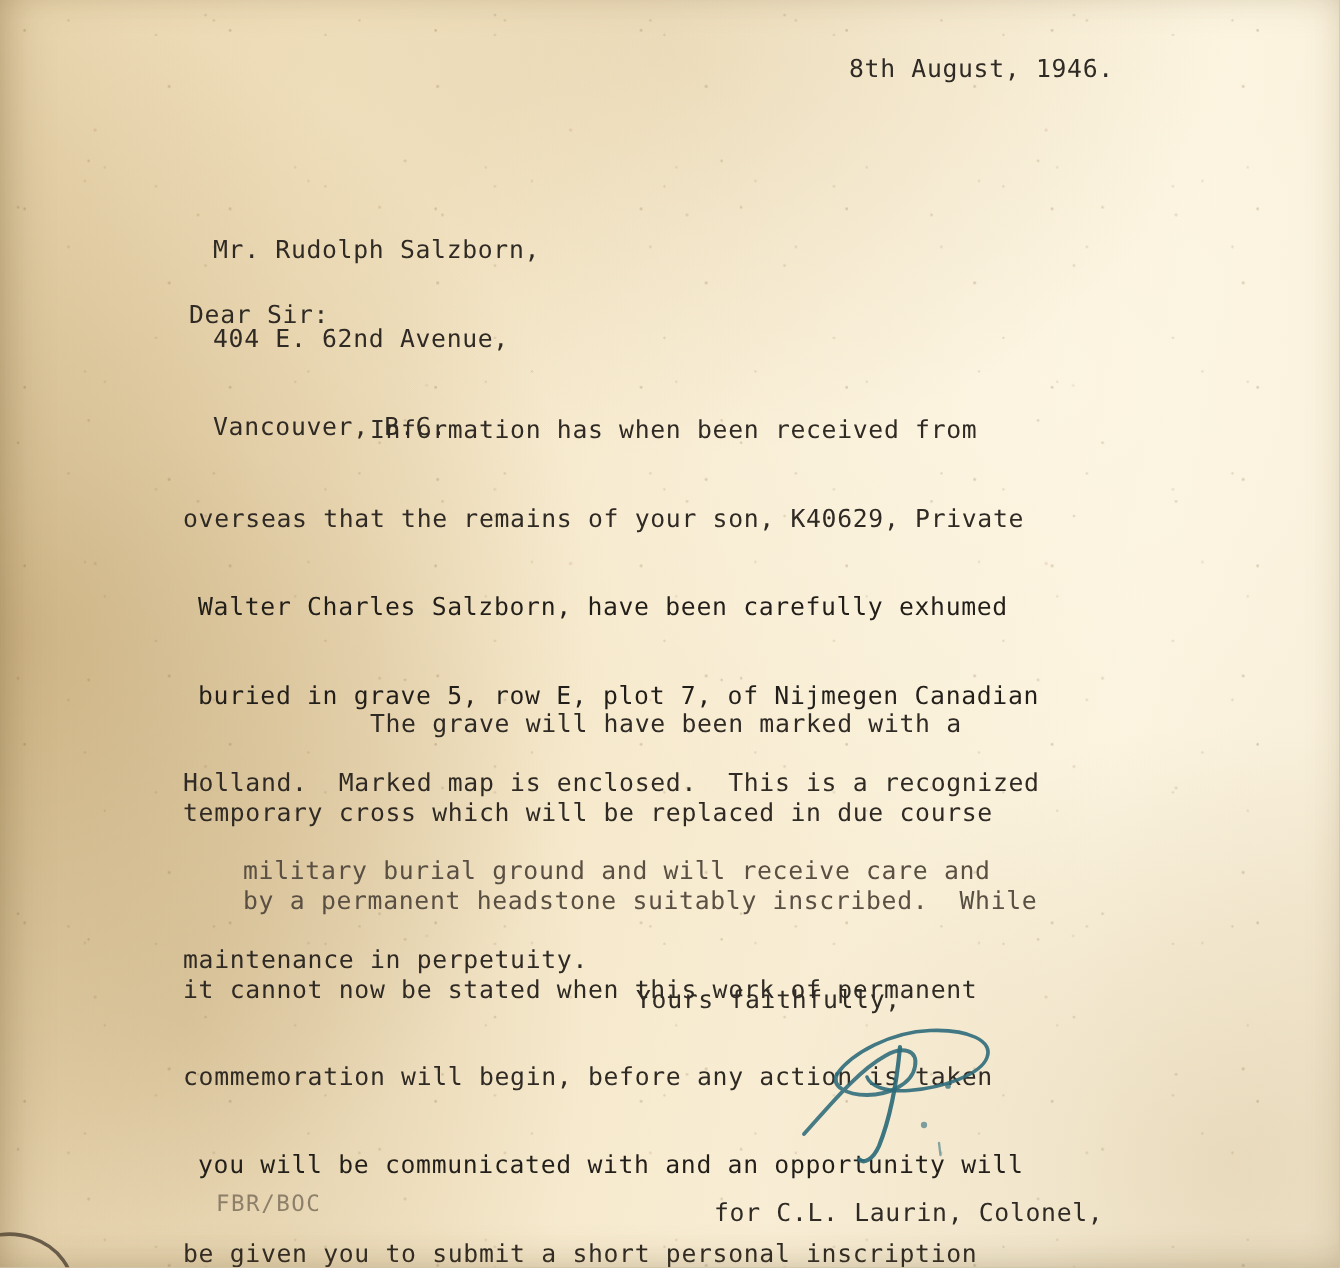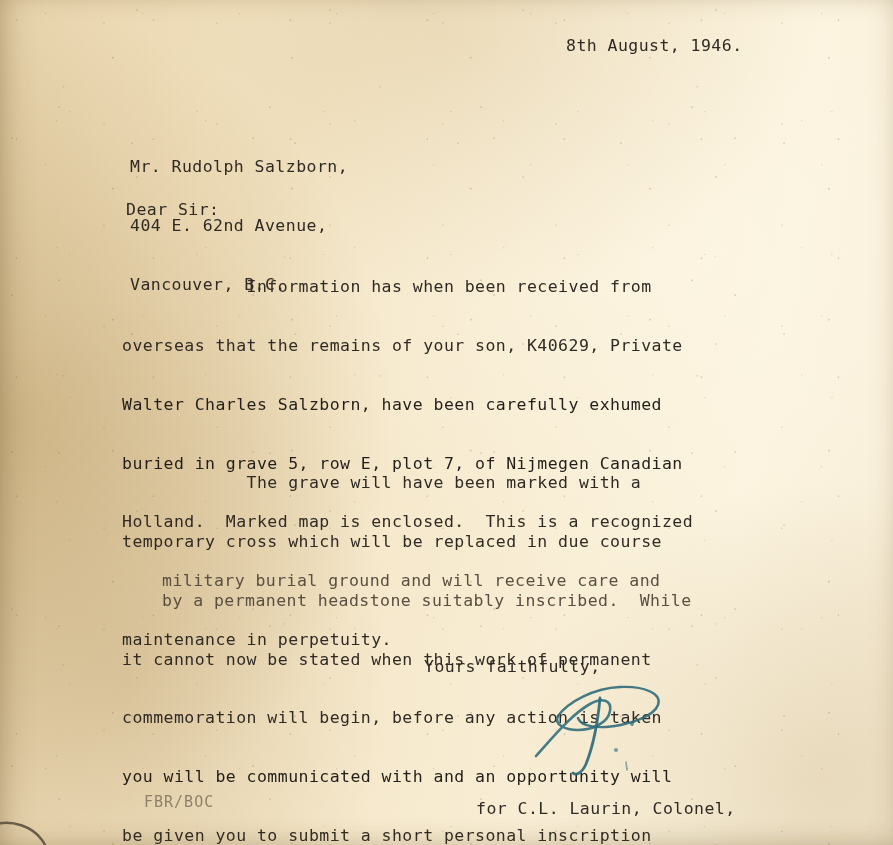--- a/index.html
+++ b/index.html
@@ -62,33 +62,33 @@
     color: #2f2a24;
     font-size: 16.5px;
     letter-spacing: 0.45px;
     line-height: 19.6px;
     white-space: pre;
   }
 
   .blk { position: absolute; }
 
   .date-line   { left: 538px; top: 36px; margin-left: 28px; }
-  .addressee   { left: 130px; top: 118px; }
+  .addressee   { left: 142px; top: 118px; }
   .salutation  { left: 126px; top: 200px; text-align: center; }
   .para        { left: 122px; top: 238px; }
   .para2       { left: 122px; top: 434px; }
   .closing     { left: 424px; top: 657px; }
   .sigblock    { left: 476px; top: 760px; }
   .refcode     { left: 144px; top: 793px; font-size: 15px; color: #6b5f4e; opacity: 0.72; letter-spacing: 1px; }
 
   .line { display: block; }
 
   
   .faint   { color: #594f42; margin-left: 40px; }
-  .bold    { color: #221e19; }
+  .bold    { color: #221e19; margin-left: 10px; }
 
   .signature {
     position: absolute;
     left: 528px;
     top: 678px;
     width: 180px;
     height: 100px;
     pointer-events: none;
   }
 

